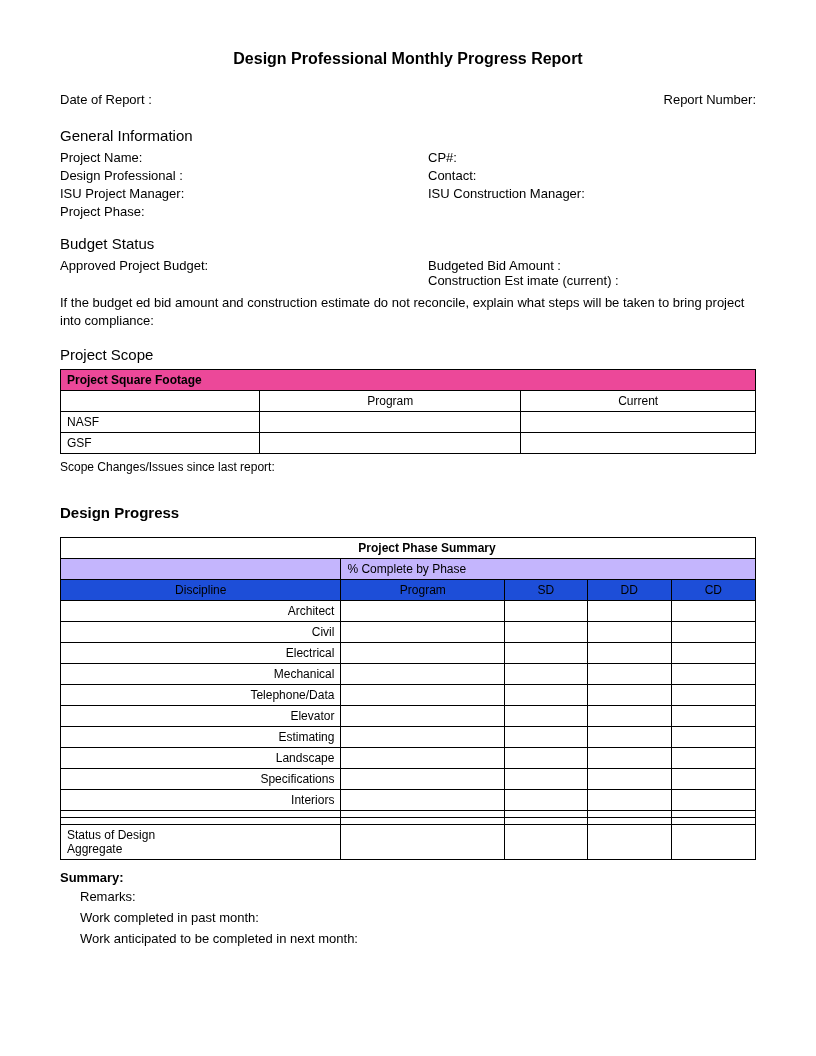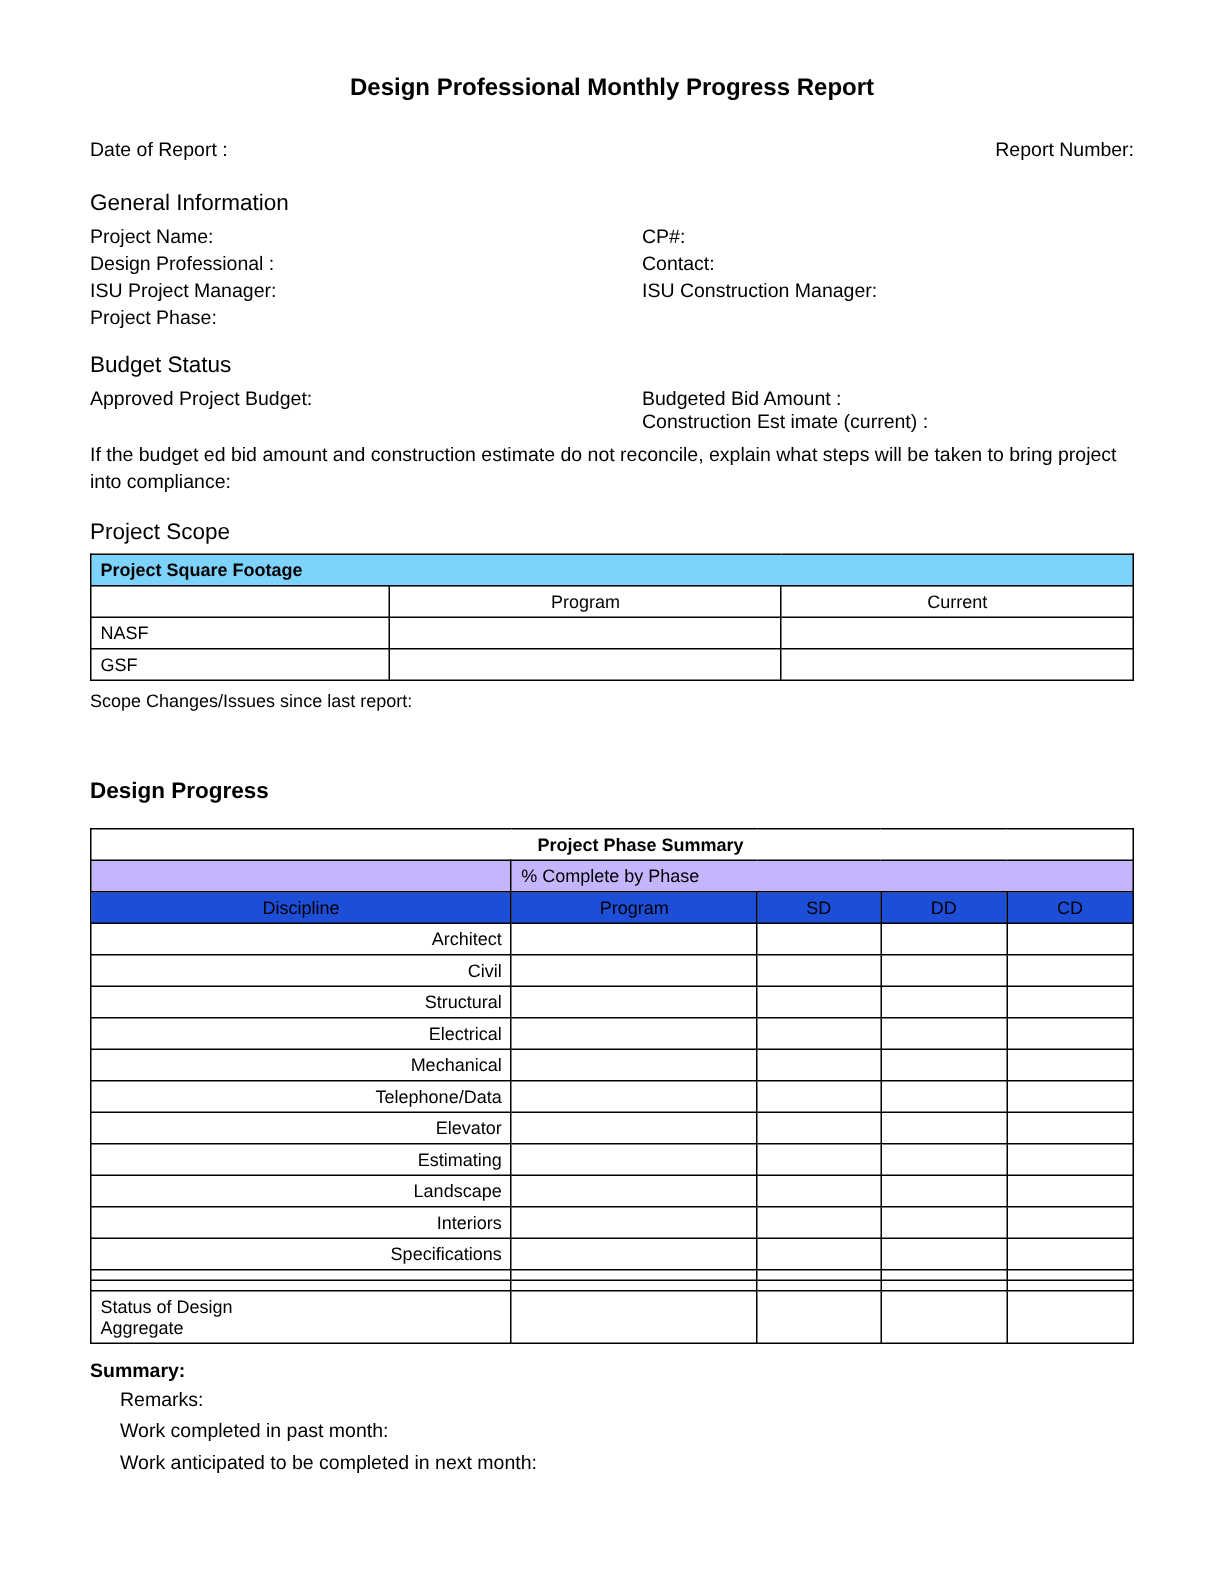--- a/index.html
+++ b/index.html
@@ -56,34 +56,34 @@
       border-collapse: collapse;
       margin-bottom: 6px;
     }
     .scope-table td, .scope-table th {
       border: 1px solid #000;
       padding: 3px 6px;
       font-size: 12px;
     }
     .scope-table .header-row td {
       font-weight: bold;
-      background: #7dd3fc;
+      background: #ec4899;
     }
     .scope-table .sub-header td {
       text-align: center;
     }
     .scope-changes {
       margin-top: 4px;
       font-size: 12px;
     }
     
     .design-progress-title {
       font-size: 15px;
       font-weight: bold;
-      margin-top: 45px;
+      margin-top: 30px;
       margin-bottom: 16px;
     }
     .phase-table {
       width: 100%;
       border-collapse: collapse;
       font-size: 12px;
     }
     .phase-table td, .phase-table th {
       border: 1px solid #000;
       padding: 3px 6px;
@@ -219,27 +219,20 @@
       <td></td>
     </tr>
     <tr class="data-row">
       <td>Civil</td>
       <td></td>
       <td></td>
       <td></td>
       <td></td>
     </tr>
     <tr class="data-row">
-      <td>Structural</td>
-      <td></td>
-      <td></td>
-      <td></td>
-      <td></td>
-    </tr>
-    <tr class="data-row">
       <td>Electrical</td>
       <td></td>
       <td></td>
       <td></td>
       <td></td>
     </tr>
     <tr class="data-row">
       <td>Mechanical</td>
       <td></td>
       <td></td>
@@ -268,28 +261,28 @@
       <td></td>
     </tr>
     <tr class="data-row">
       <td>Landscape</td>
       <td></td>
       <td></td>
       <td></td>
       <td></td>
     </tr>
     <tr class="data-row">
+      <td>Specifications</td>
+      <td></td>
+      <td></td>
+      <td></td>
+      <td></td>
+    </tr>
+    <tr class="data-row">
       <td>Interiors</td>
-      <td></td>
-      <td></td>
-      <td></td>
-      <td></td>
-    </tr>
-    <tr class="data-row">
-      <td>Specifications</td>
       <td></td>
       <td></td>
       <td></td>
       <td></td>
     </tr>
     <tr class="data-row">
       <td></td>
       <td></td>
       <td></td>
       <td></td>

